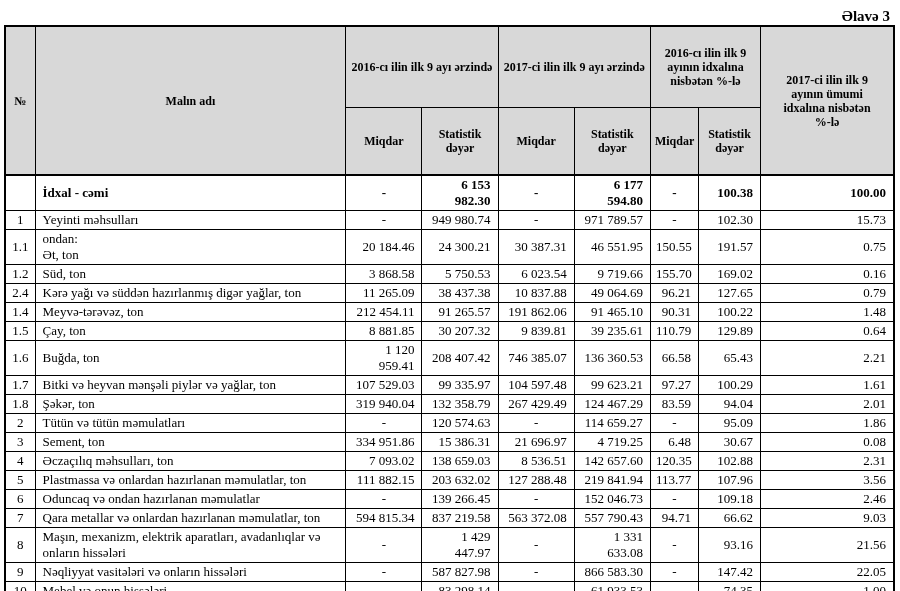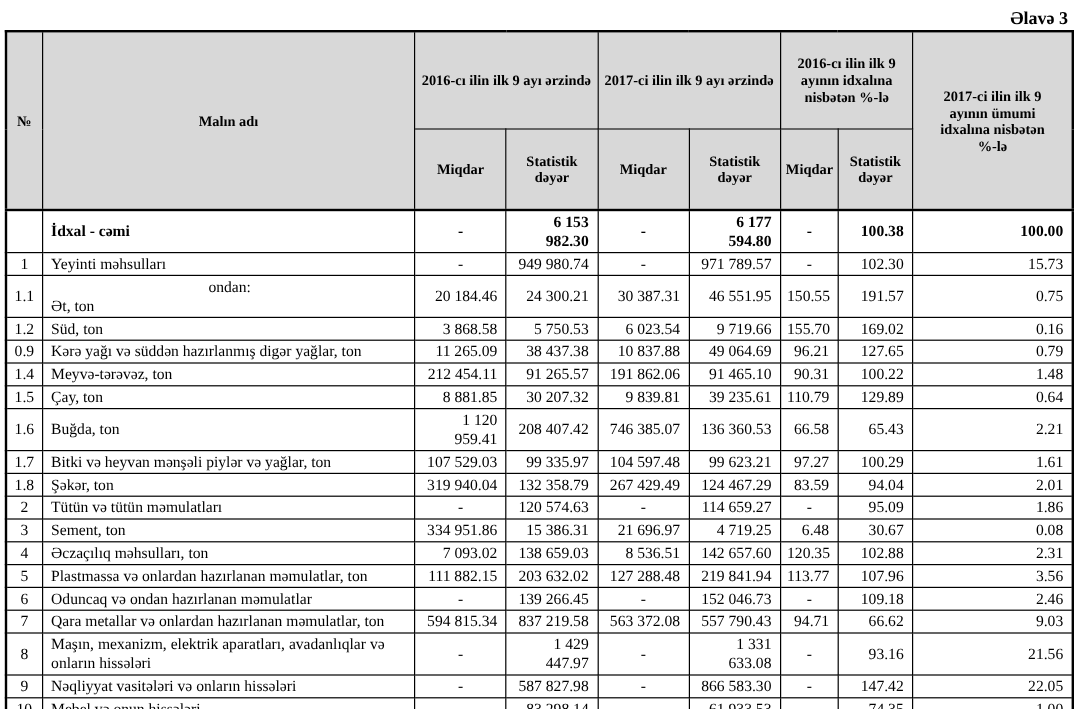--- a/index.html
+++ b/index.html
@@ -19,21 +19,21 @@
   tbody td{font-size:13px;line-height:16px;padding:1px 5px;vertical-align:middle;}
   tbody tr{height:19px;}
   tbody tr:first-child{height:25px;margin-left:18px;}
   tbody tr:last-child{height:21px;}
   td.no{text-align:center;padding:1px 2px;}
   td.name{text-align:left;padding-left:7px;}
   td.val{text-align:right;padding-right:7px;}
   td.val.dash{text-align:center;padding-right:5px;}
   td.val.pct-last{}
   tr.bold td{font-weight:bold;}
-  .sub-label{text-align:center;display:block;}
+  .sub-label{text-align:left;display:block;}
   th.share-col{padding:2px 13px;}
 </style>
 </head>
 <body>
 
 <div class="page">
   <div class="appendix">Əlavə 3</div>
 
   <table class="main">
     <colgroup>
@@ -104,21 +104,21 @@
           <td class="name">Süd, ton</td>
           <td class="val">3 868.58</td>
           <td class="val">5 750.53</td>
           <td class="val">6 023.54</td>
           <td class="val">9 719.66</td>
           <td class="val">155.70</td>
           <td class="val">169.02</td>
           <td class="val pct-last">0.16</td>
         </tr>
         <tr>
-          <td class="no">0.9</td>
+          <td class="no">2.4</td>
           <td class="name">Kərə yağı və süddən hazırlanmış digər yağlar, ton</td>
           <td class="val">11 265.09</td>
           <td class="val">38 437.38</td>
           <td class="val">10 837.88</td>
           <td class="val">49 064.69</td>
           <td class="val">96.21</td>
           <td class="val">127.65</td>
           <td class="val pct-last">0.79</td>
         </tr>
         <tr>

